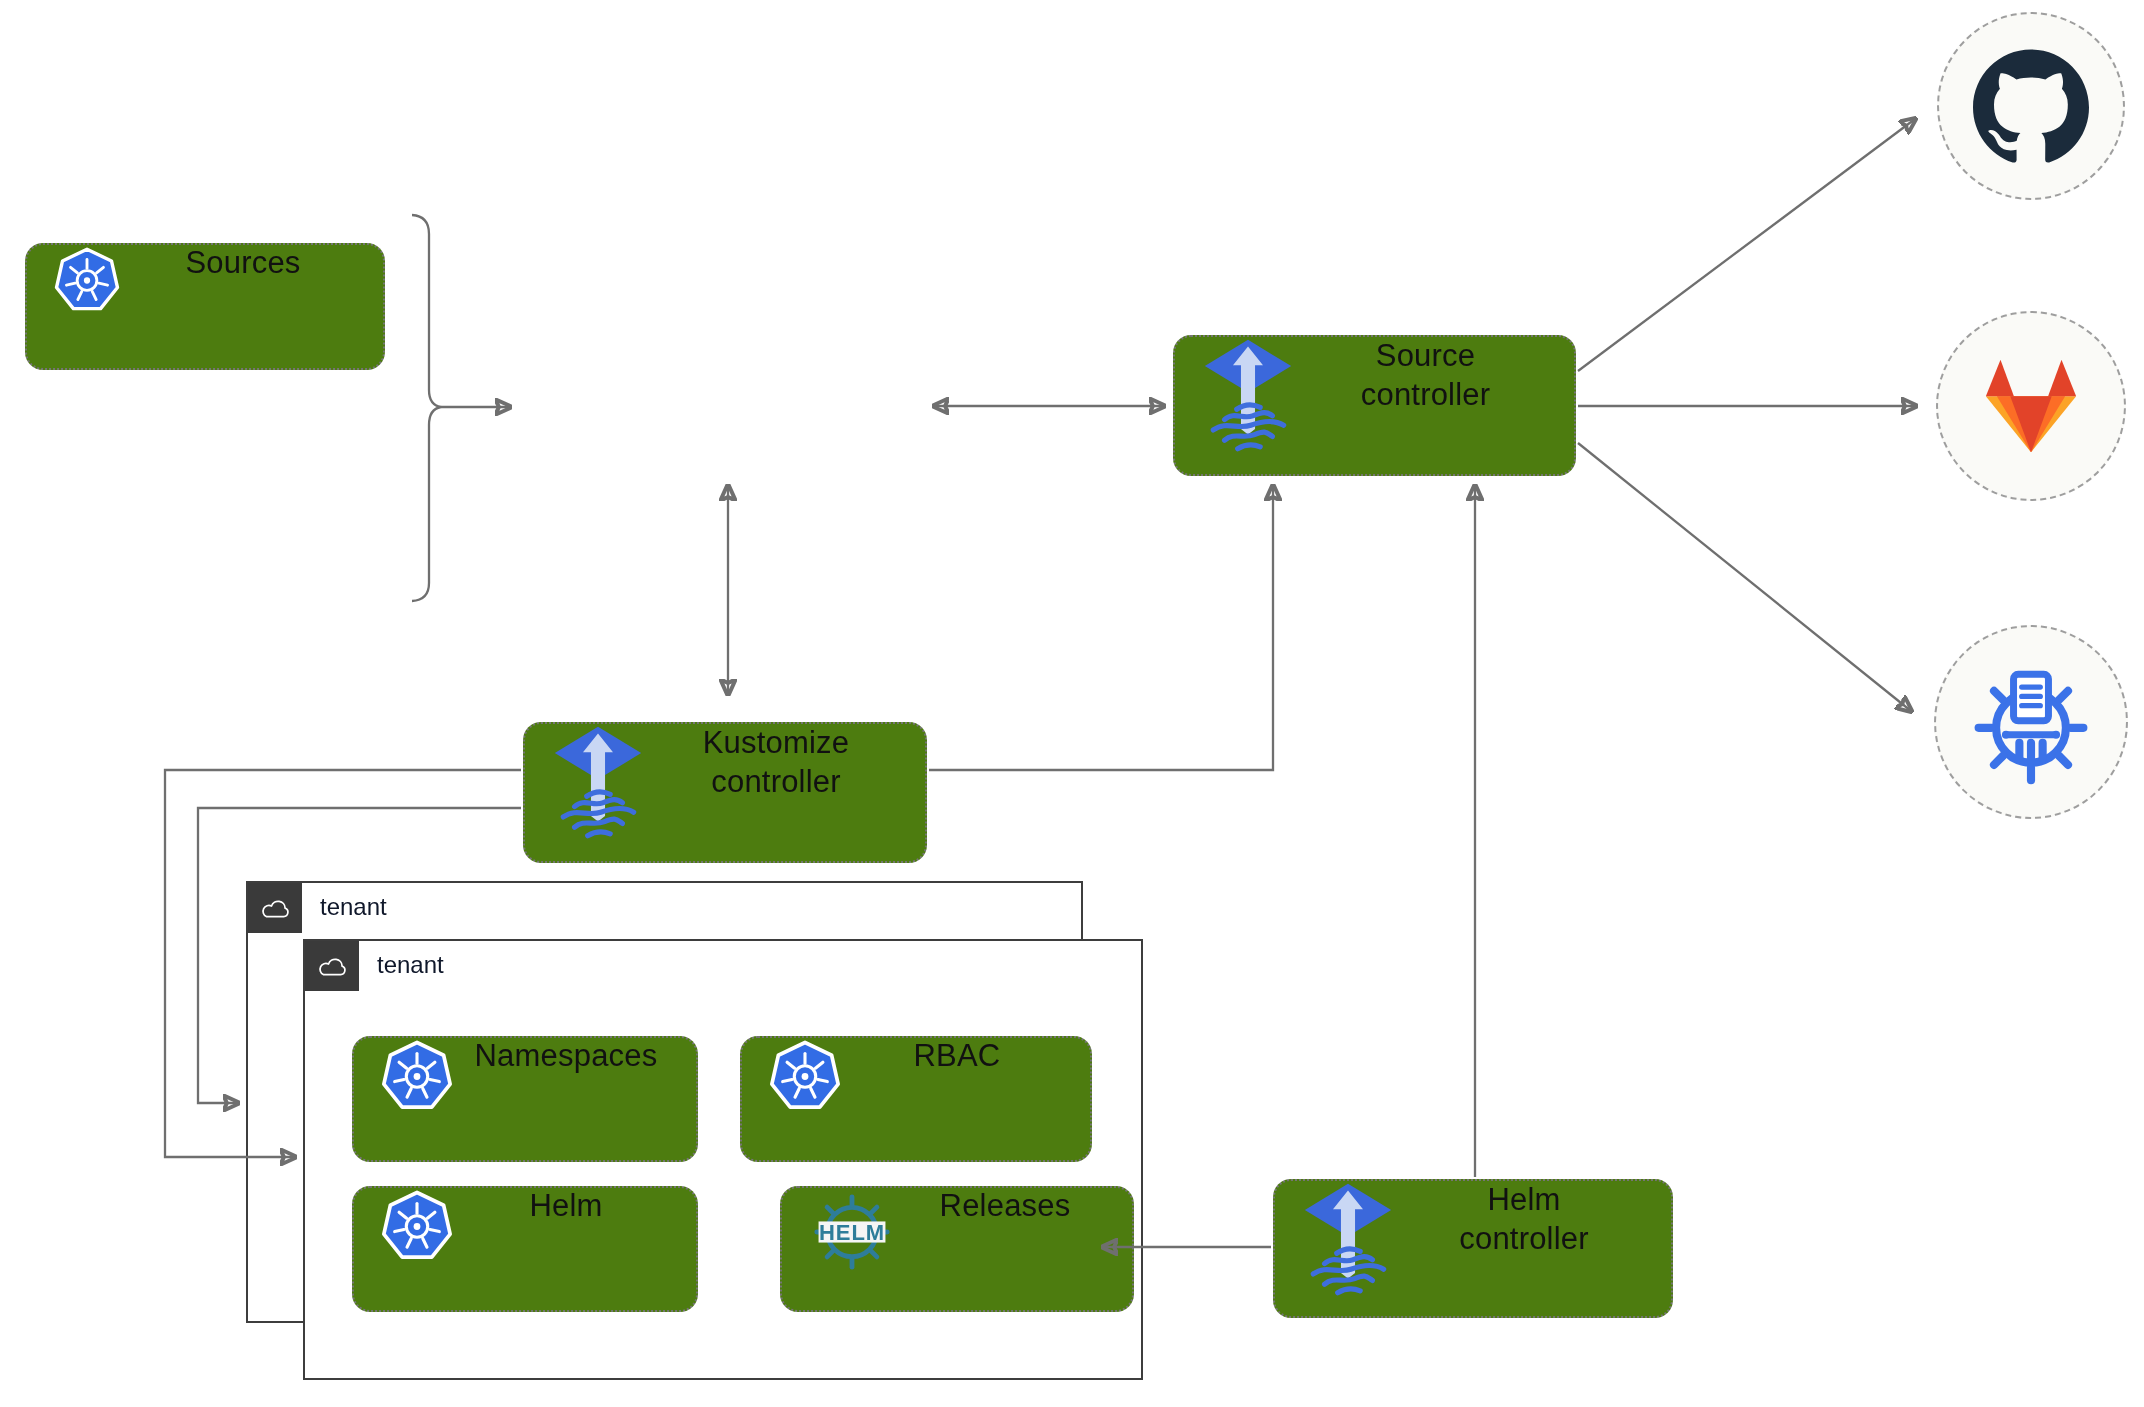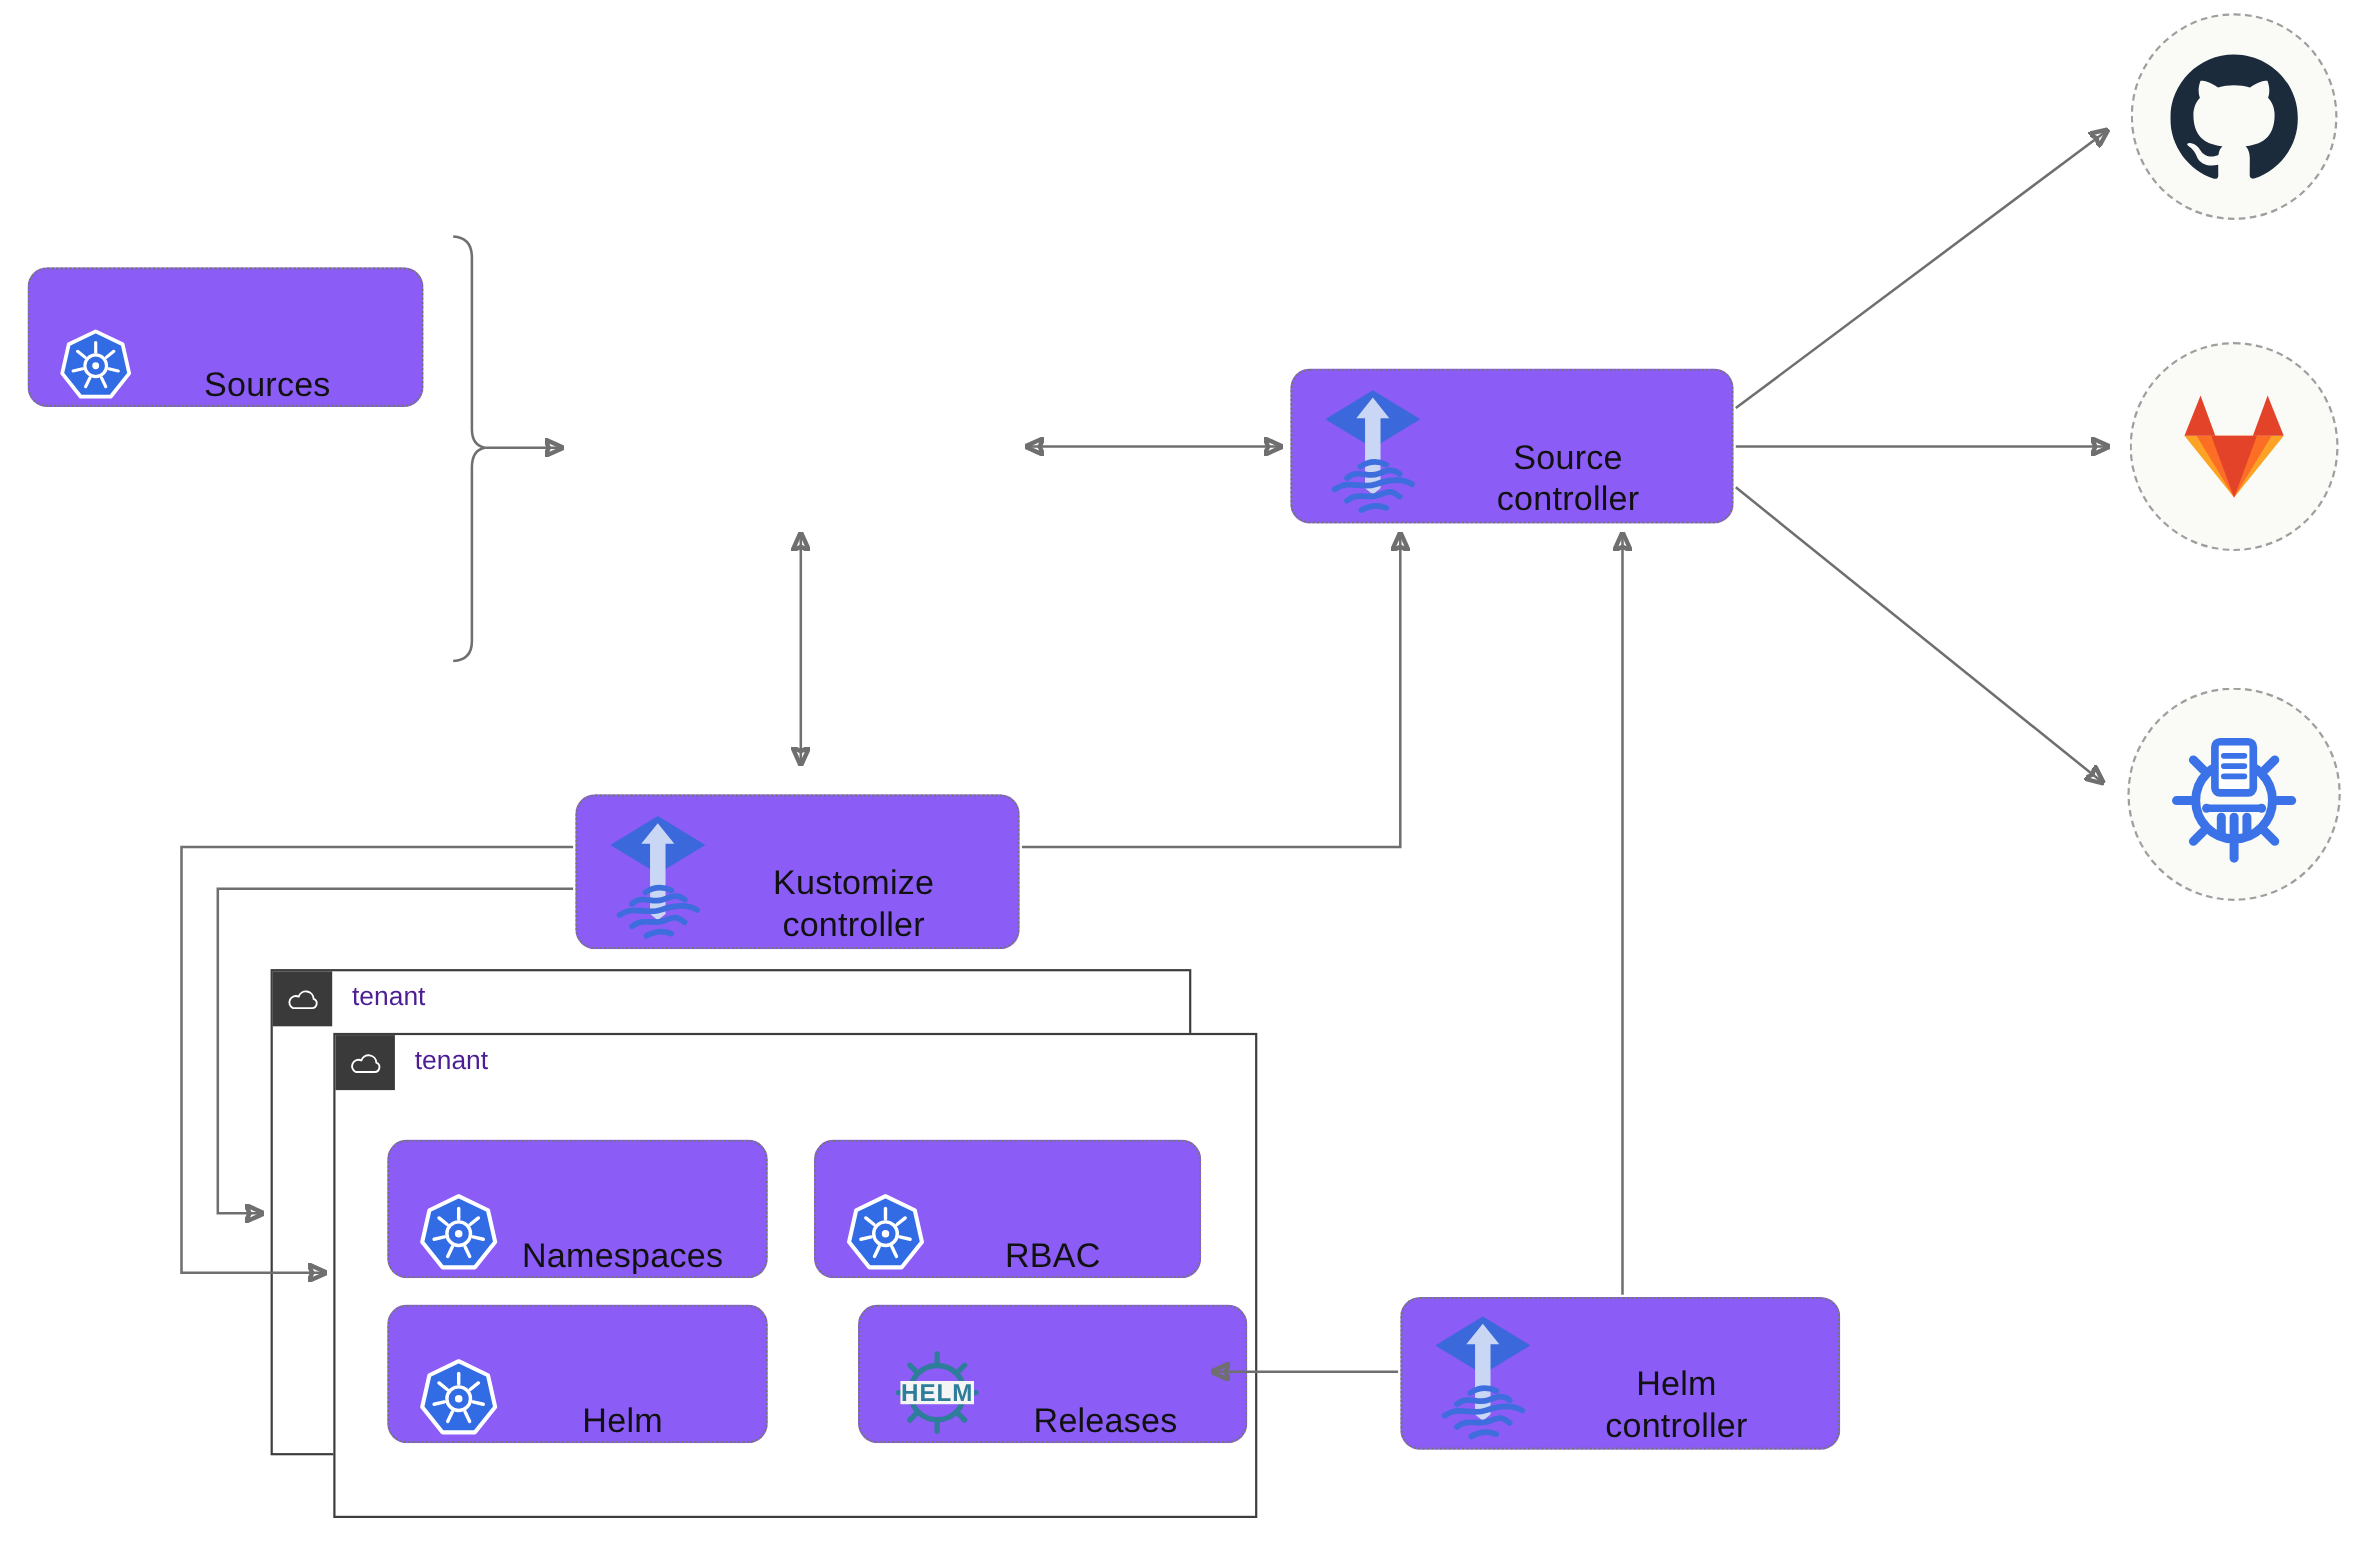--- a/index.html
+++ b/index.html
@@ -8,25 +8,25 @@
     width:2144px;height:1407px;
     background:#ffffff;
     font-family:"Liberation Sans", sans-serif;
     color:#1a1a1a;
     overflow:hidden;
   }
   
   .pill{
     position:absolute;
     box-sizing:border-box;
-    background:#8b5cf6;
+    background:#4d7c0f;
     border:2px dotted #757575;
     border-radius:18px;
     display:flex;
-    align-items:flex-end;
+    align-items:flex-start;
     padding:0 18px 0 26px;
     z-index:3;
   }
   .pill .nicon{display:flex;align-items:center;justify-content:center;flex:0 0 auto;}
   .pill .nlabel{
     flex:1 1 auto;
     text-align:center;
     font-size:31px;
     color:#111111;
     letter-spacing:0.2px;
@@ -45,21 +45,21 @@
     border:2px solid #3D3D3D;
   }
   .tenant .tab{
     position:absolute;left:0;top:0;
     width:54px;height:50px;
     background:#3A3A3A;
     display:flex;align-items:center;justify-content:center;
   }
   .tenant .tlabel{
     position:absolute;left:72px;top:10px;
-    font-size:24px;color:#4c1d95;
+    font-size:24px;color:#0f172a;
   }
   #tenant-back{z-index:1;}
   #tenant-front{z-index:2;}
   
   .circle{
     position:absolute;
     box-sizing:border-box;
     background:#FAFAF7;
     border:2.5px dashed #9E9E9E;
     border-radius:50%;

